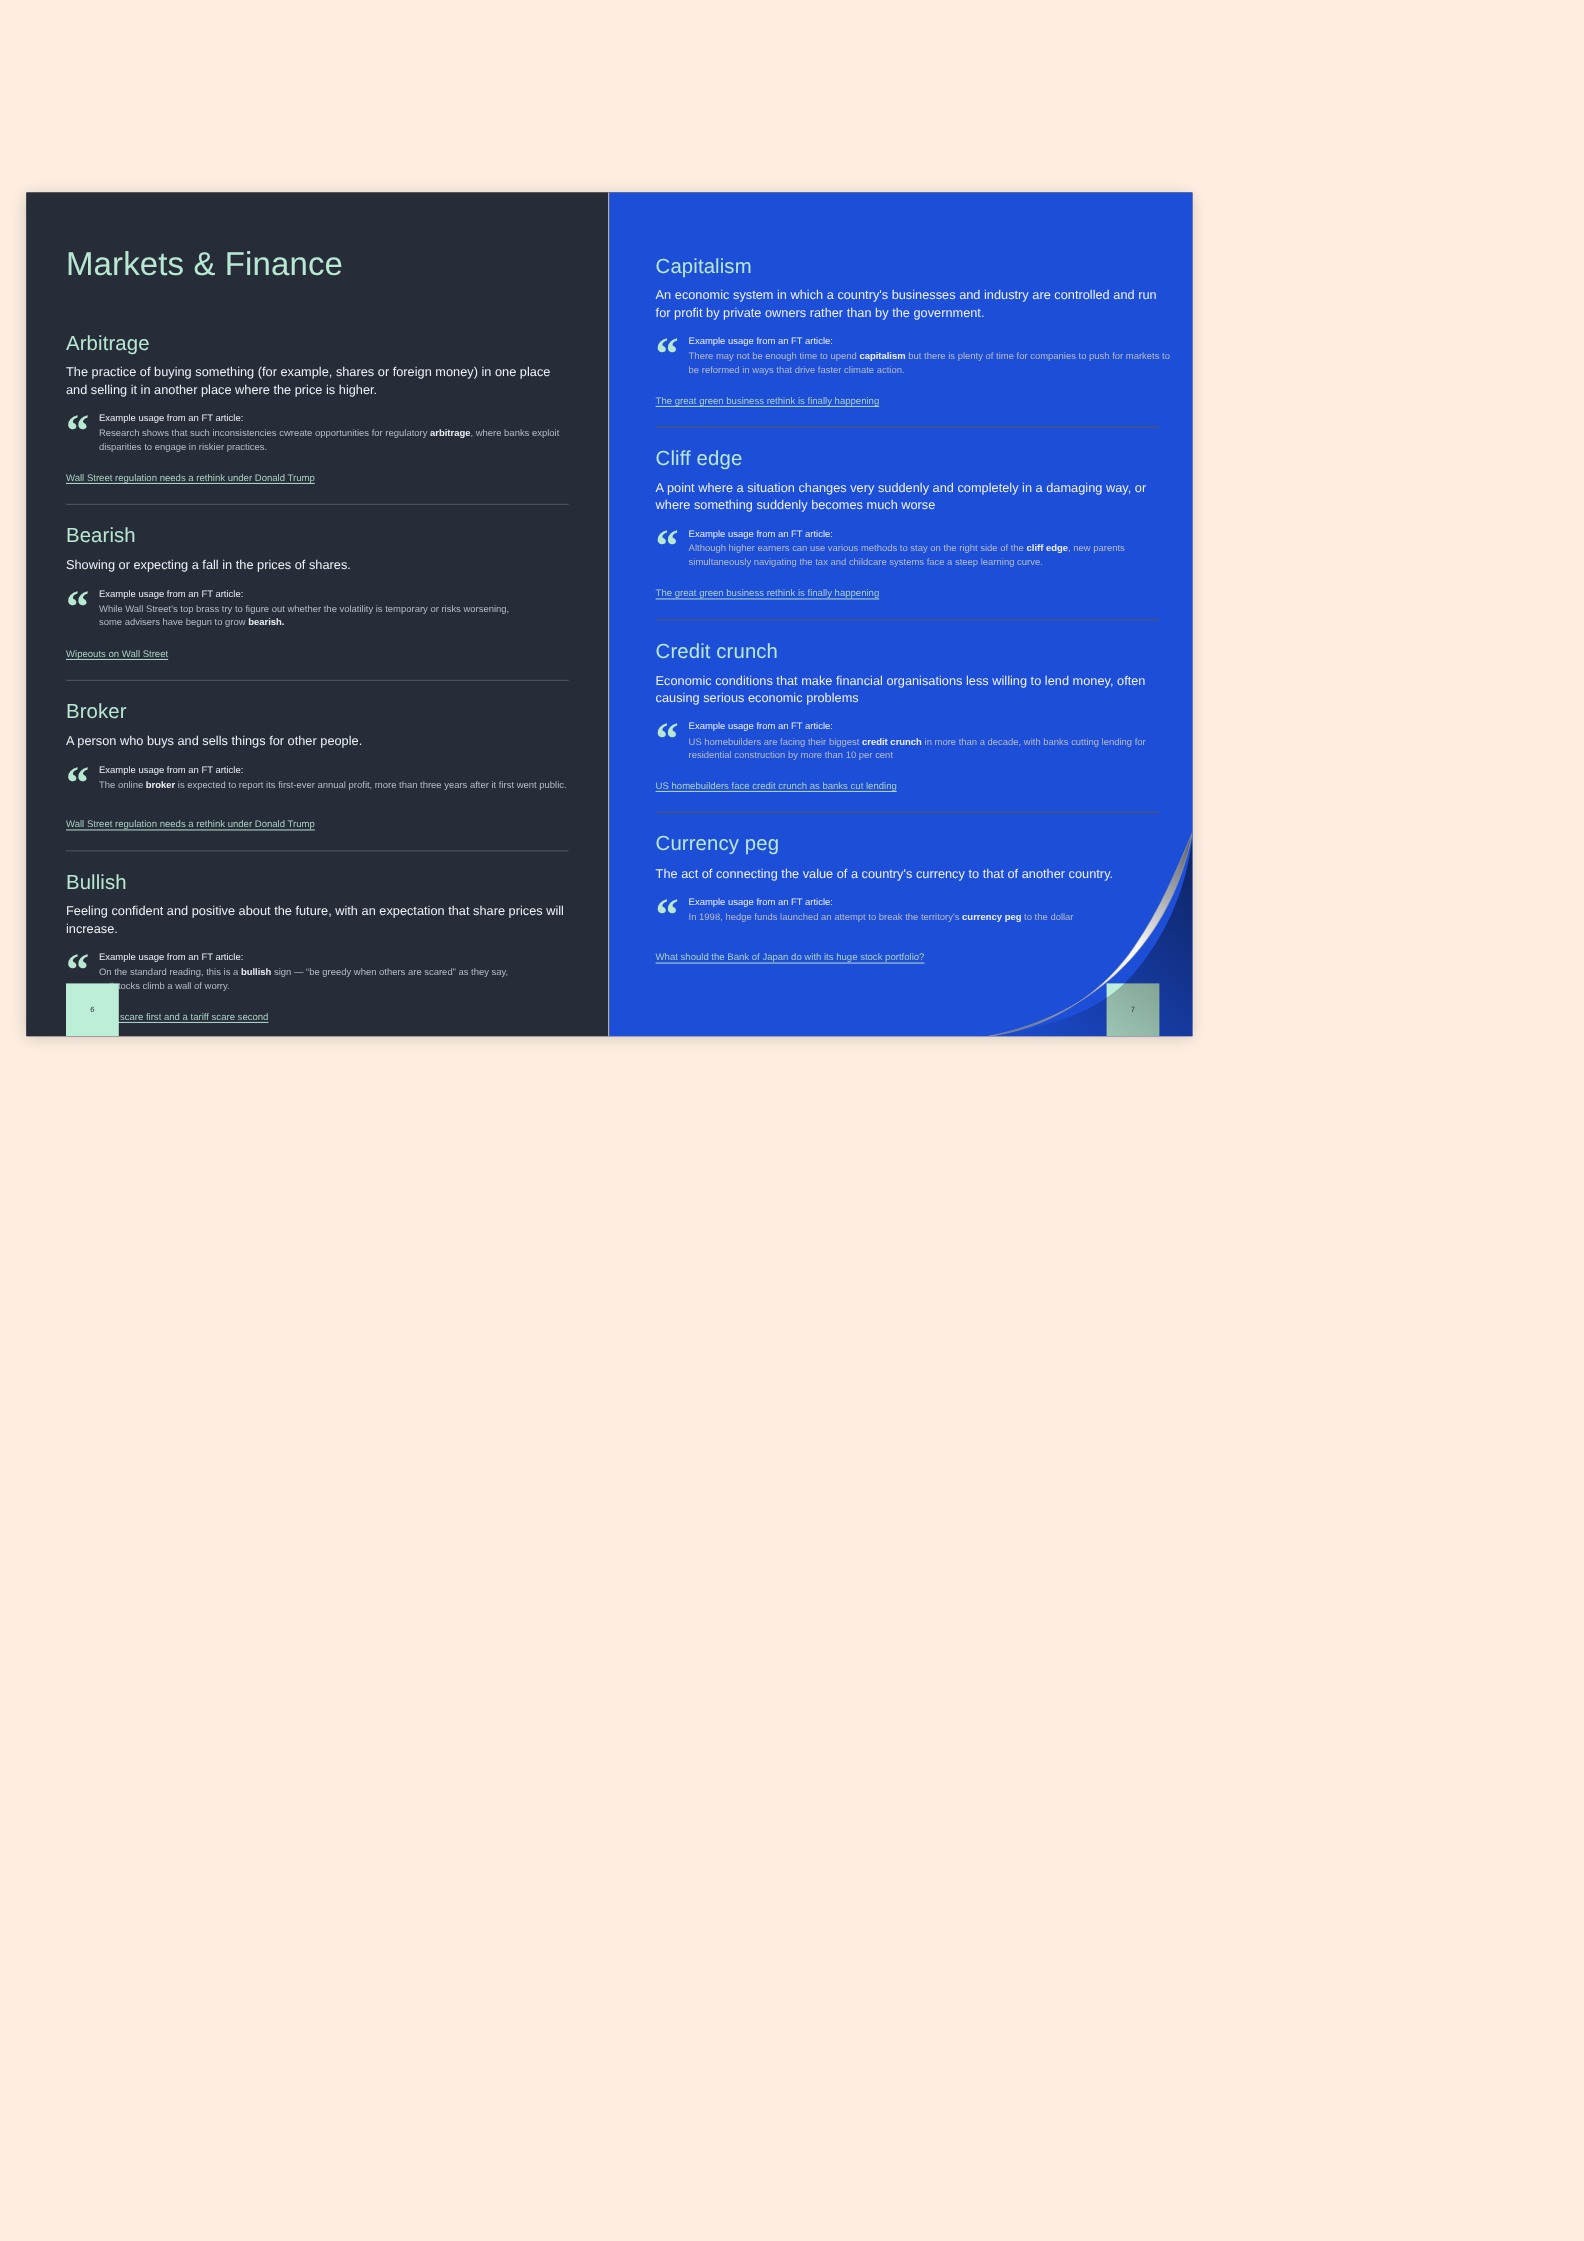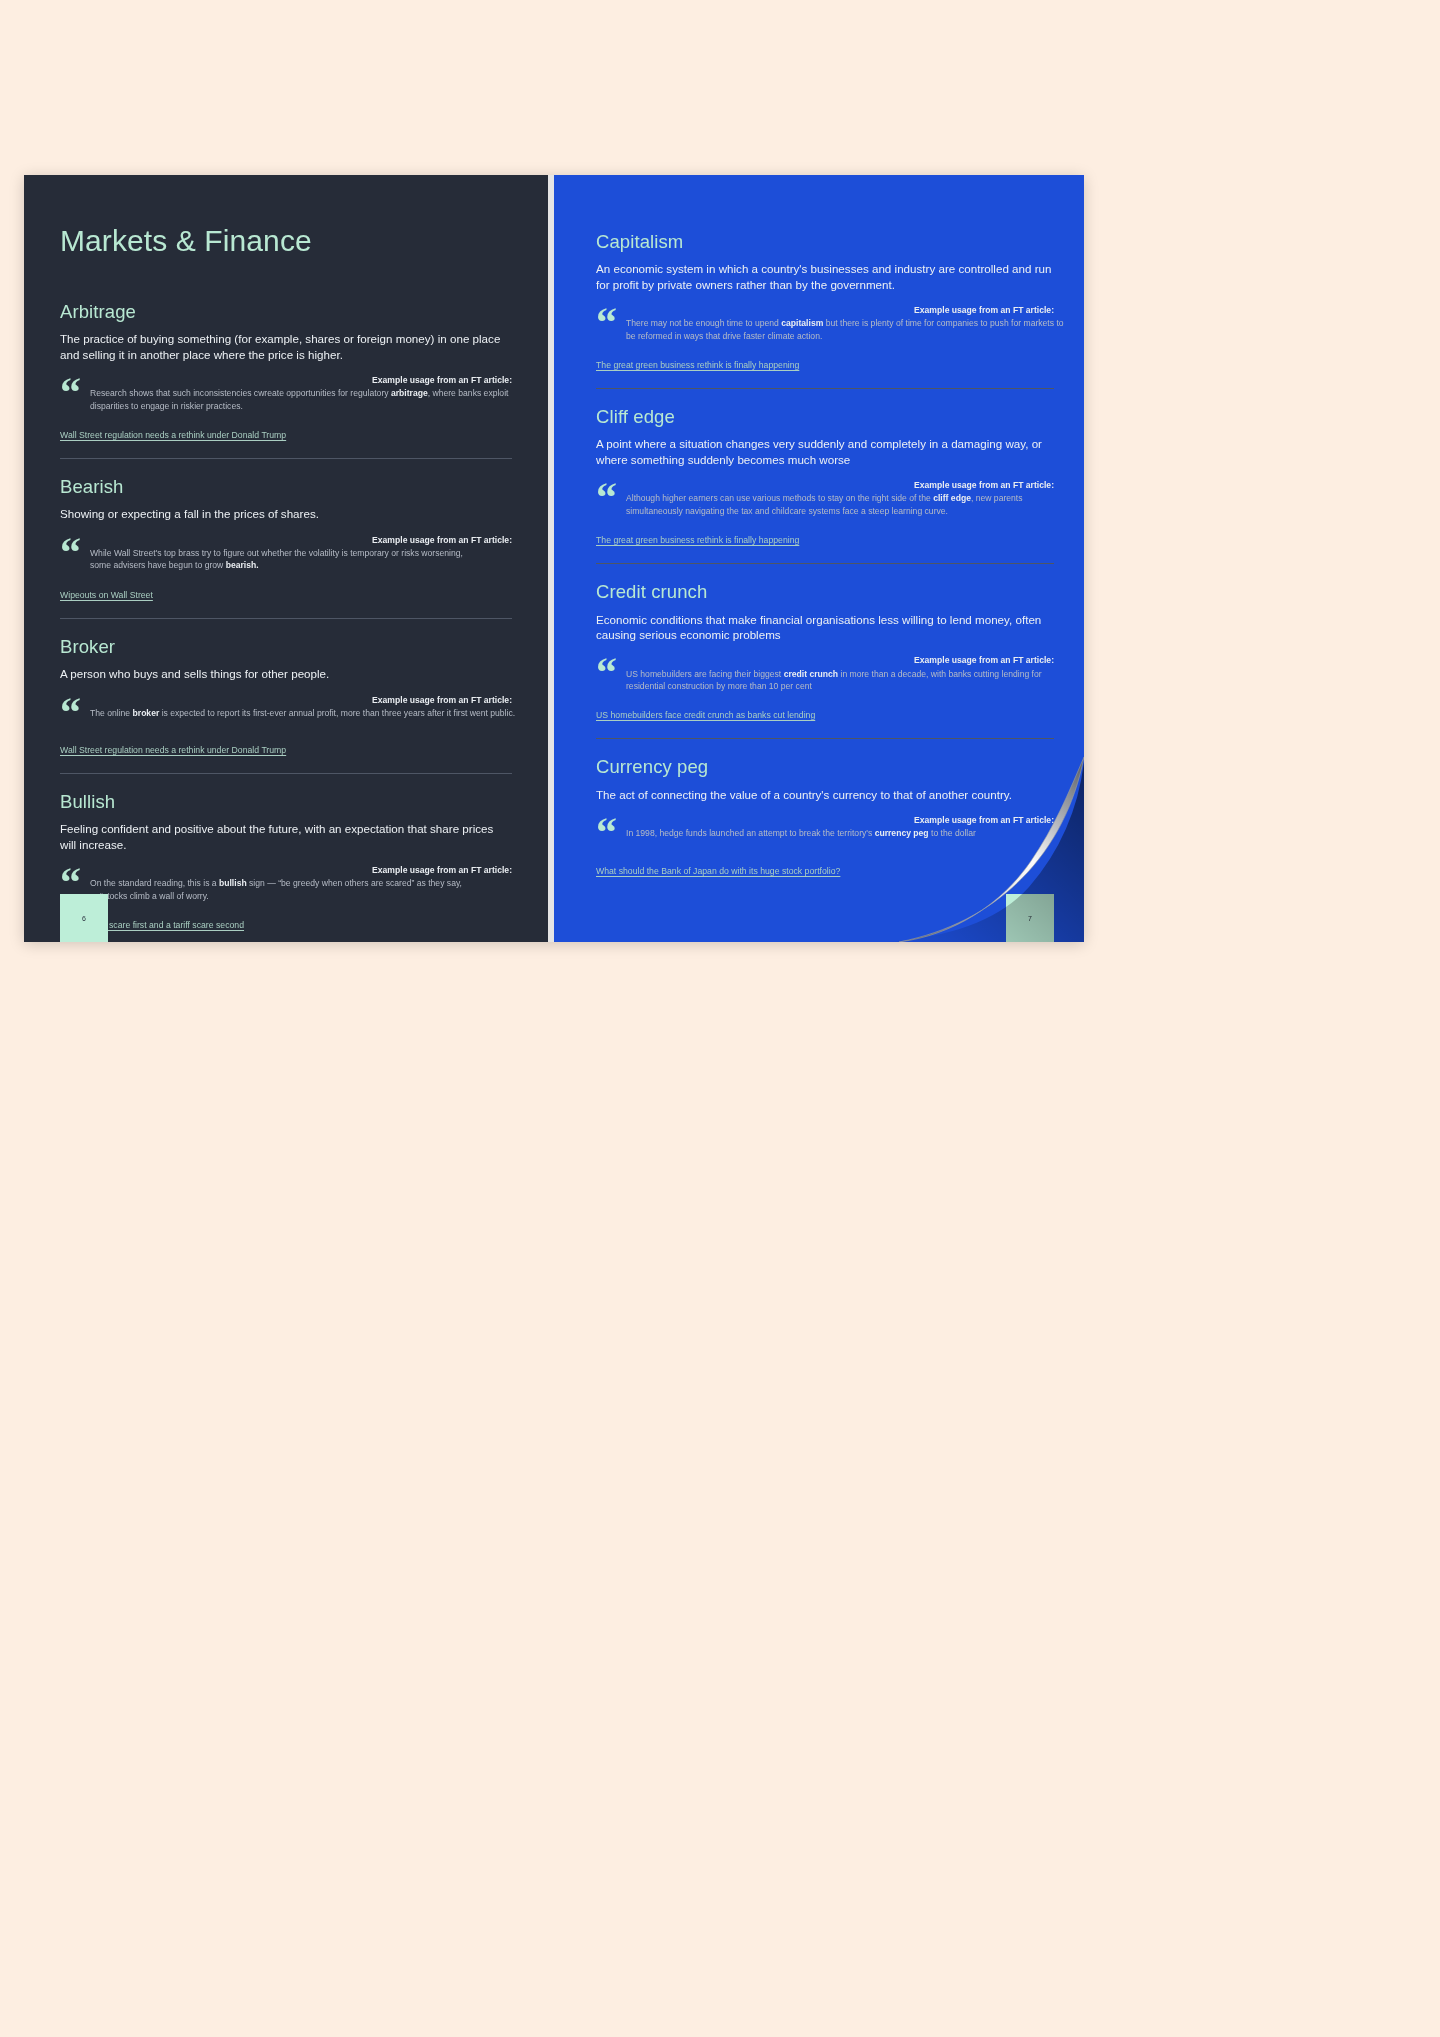--- a/index.html
+++ b/index.html
@@ -26,21 +26,21 @@
   }
 
   .page {
     position: relative;
     width: 530px;
     height: 767px;
     background: #262c38;
     box-sizing: border-box;
     overflow: hidden;
   }
-  .page-left  { background: #262c38; border-right: 6px solid #e5e5e5; }
+  .page-left  { background: #262c38; border-right: 1px solid #e5e5e5; }
   .page-right { background: #1d4ed8; }
 
   .page-inner-left  { padding: 49px 36px 0 36px; }
   .page-inner-right { padding: 56px 30px 0 42px; }
 
   .spread-title {
     color: #b8e8d2;
     font-size: 30px;
     font-weight: 400;
     letter-spacing: 0.1px;
@@ -92,24 +92,23 @@
     line-height: 0.70;
     margin-top: 3px;
     user-select: none;
   }
 
   .quote-body { flex: 1 1 auto; min-width: 0; }
 
   .quote-label {
     color: #e9edf1;
     font-size: 8.6px;
-    font-weight: 700;
+    font-weight: 400;
     line-height: 1.3;
     margin: 0 0 1px 0;
-    text-align: right;
   }
 
   .quote-text {
     color: #b6bcc6;
     font-size: 8.6px;
     font-weight: 400;
     line-height: 1.45;
     margin: 0;
     white-space: nowrap;
   }

